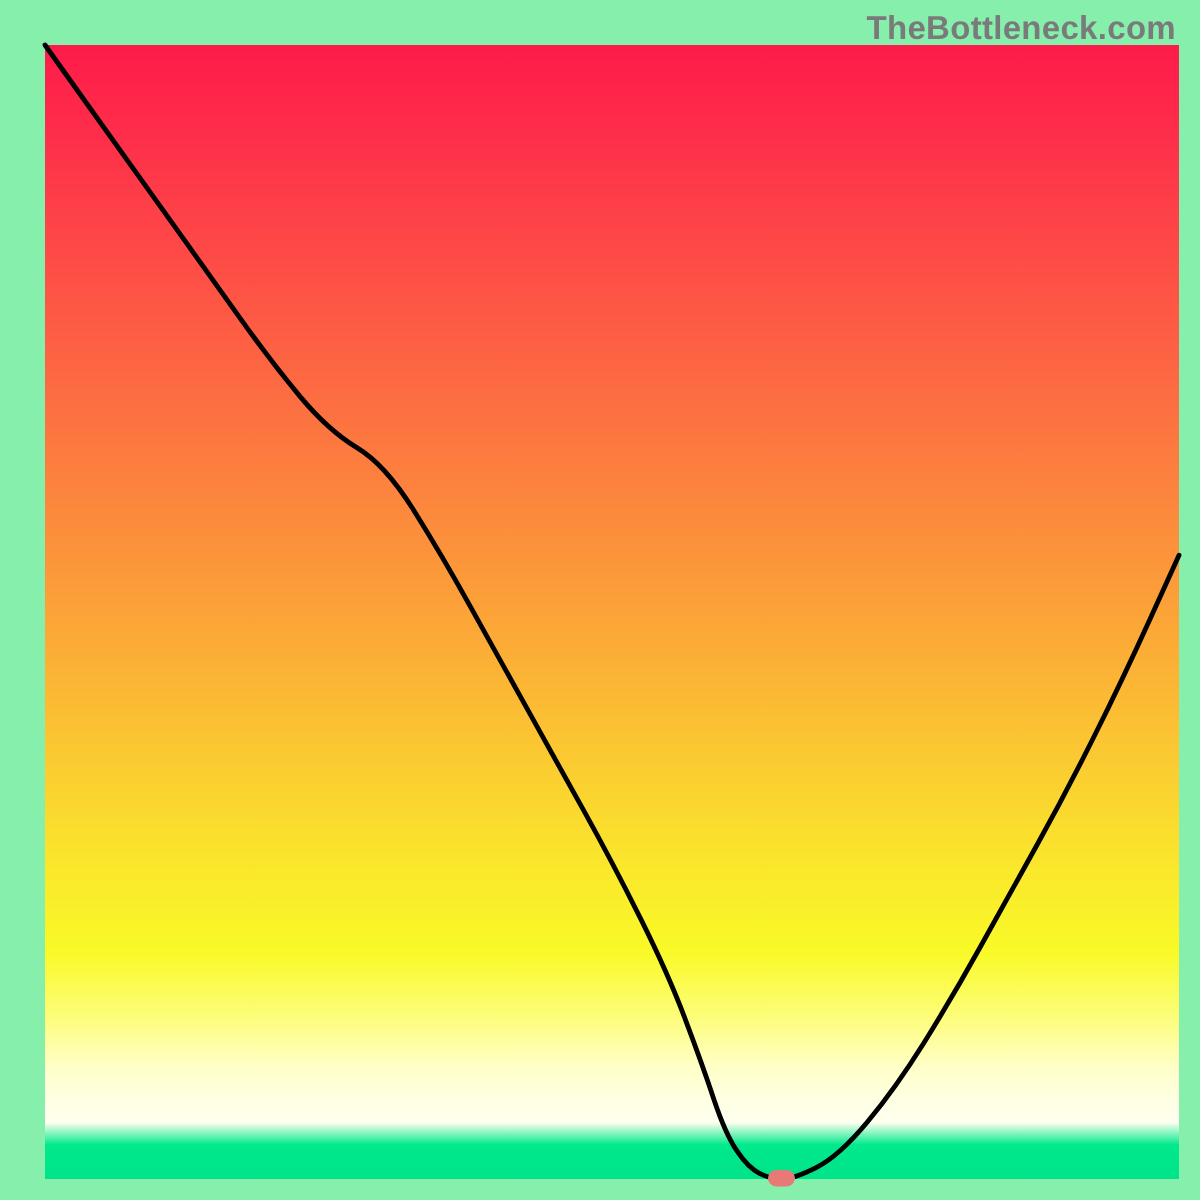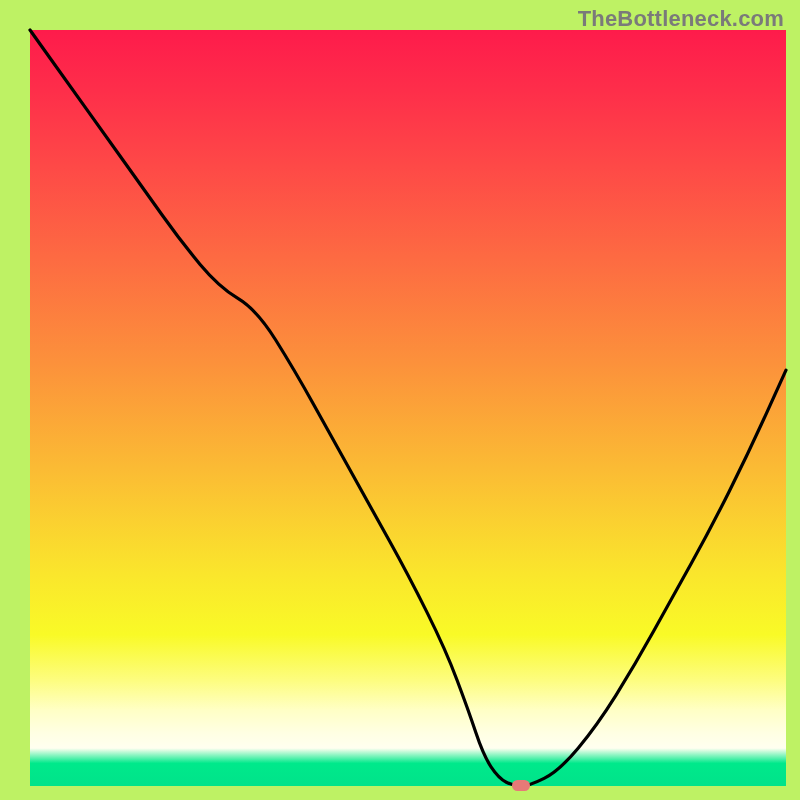--- a/index.html
+++ b/index.html
@@ -1,21 +1,21 @@
 <!DOCTYPE html>
 <html><head>
 <meta charset="utf-8">
 <style>
   * { margin: 0; padding: 0; box-sizing: border-box; }
   html, body { width: 800px; height: 800px; overflow: hidden; background: #000; }
   .canvas {
     position: relative;
     width: 800px;
     height: 800px;
-    background: #bef264;
+    background: #86efac;
   }
   .watermark {
     position: absolute;
     top: 6px;
     right: 16px;
     font-family: Arial, Helvetica, sans-serif;
     font-size: 22px;
     font-weight: 600;
     color: #7a7a7a;
     letter-spacing: 0.2px;

